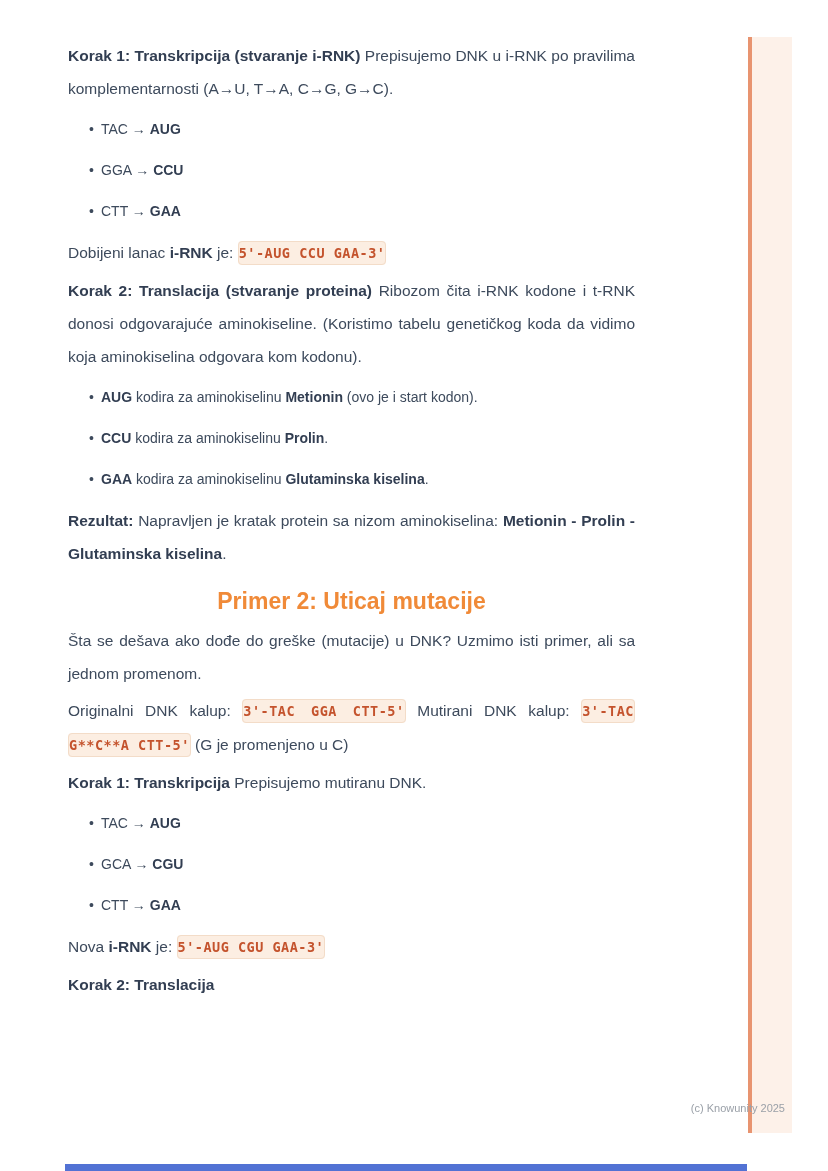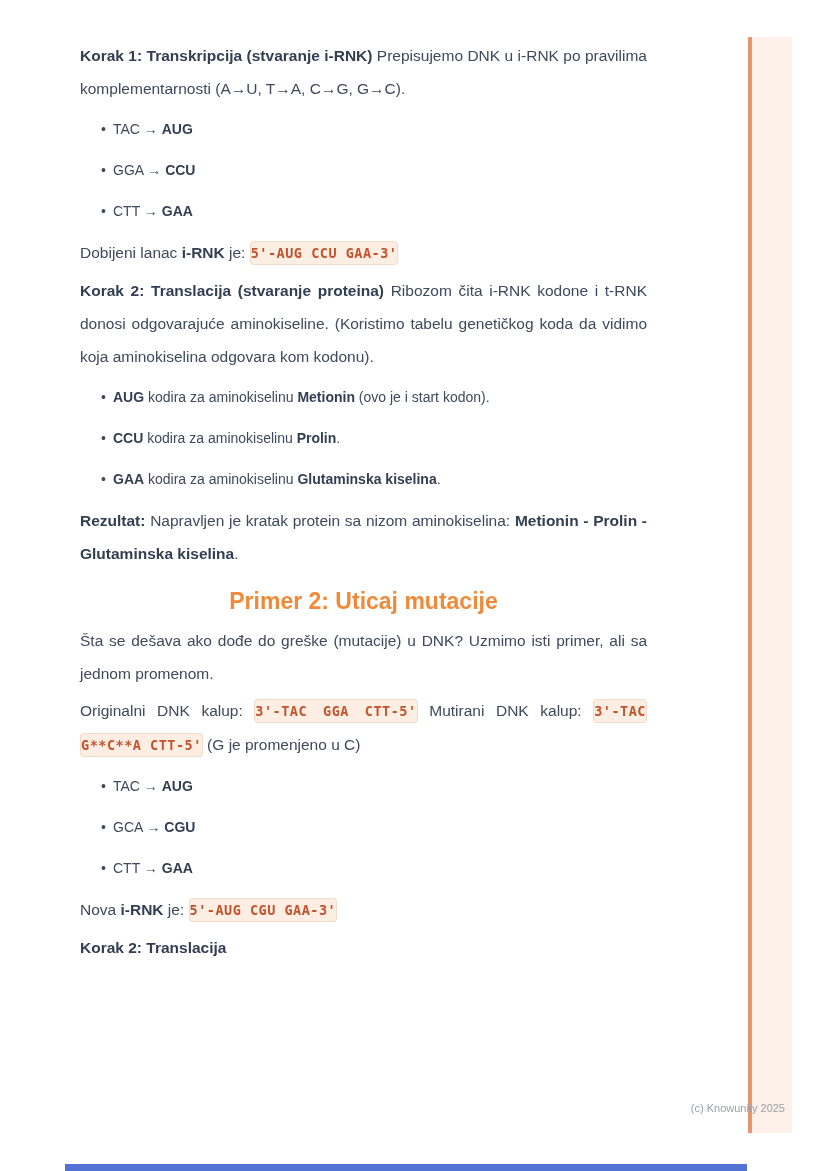--- a/index.html
+++ b/index.html
@@ -19,21 +19,21 @@
   body{
     width:828px;height:1171px;
     background:#ffffff;
     position:relative;
     overflow:hidden;
     font-family:"Liberation Sans","DejaVu Sans",sans-serif;
     color:var(--body_text);
   }
   .content{
     position:absolute;
-    left:80px;top:35px;
+    left:68px;top:35px;
     width:567px;
   }
   .content p{
     font-size:15.5px;
     line-height:33px;
     margin:4px 0;
     text-align:justify;
     color:var(--body_text);
   }
   .content h2{
@@ -118,20 +118,21 @@
     <p><span class="b">Korak 2: Translacija (stvaranje proteina)</span><span> Ribozom čita i-RNK kodone i t-RNK donosi odgovarajuće aminokiseline. (Koristimo tabelu genetičkog koda da vidimo koja aminokiselina odgovara kom kodonu).</span></p>
     <ul>
       <li><span class="b">AUG</span><span> kodira za aminokiselinu </span><span class="b">Metionin</span><span> (ovo je i start kodon).</span></li>
       <li><span class="b">CCU</span><span> kodira za aminokiselinu </span><span class="b">Prolin</span><span>.</span></li>
       <li><span class="b">GAA</span><span> kodira za aminokiselinu </span><span class="b">Glutaminska kiselina</span><span>.</span></li>
     </ul>
     <p><span class="b">Rezultat:</span><span> Napravljen je kratak protein sa nizom aminokiselina: </span><span class="b">Metionin - Prolin - Glutaminska kiselina</span><span>.</span></p>
     <h2>Primer 2: Uticaj mutacije</h2>
     <p><span>Šta se dešava ako dođe do greške (mutacije) u DNK? Uzmimo isti primer, ali sa jednom promenom.</span></p>
     <p><span>Originalni DNK kalup: </span><span class="code">3'-TAC GGA CTT-5'</span><span> Mutirani DNK kalup: </span><span class="code">3'-TAC G**C**A CTT-5'</span><span> (G je promenjeno u C)</span></p>
+    <p><span class="b">Korak 1: Transkripcija</span><span> Prepisujemo mutiranu DNK.</span></p>
     <ul>
       <li><span>TAC → </span><span class="b">AUG</span></li>
       <li><span>GCA → </span><span class="b">CGU</span></li>
       <li><span>CTT → </span><span class="b">GAA</span></li>
     </ul>
     <p><span>Nova </span><span class="b">i-RNK</span><span> je: </span><span class="code">5'-AUG CGU GAA-3'</span></p>
     <p><span class="b">Korak 2: Translacija</span></p>
   </div>
 
 <div class="strip-fill"></div>

